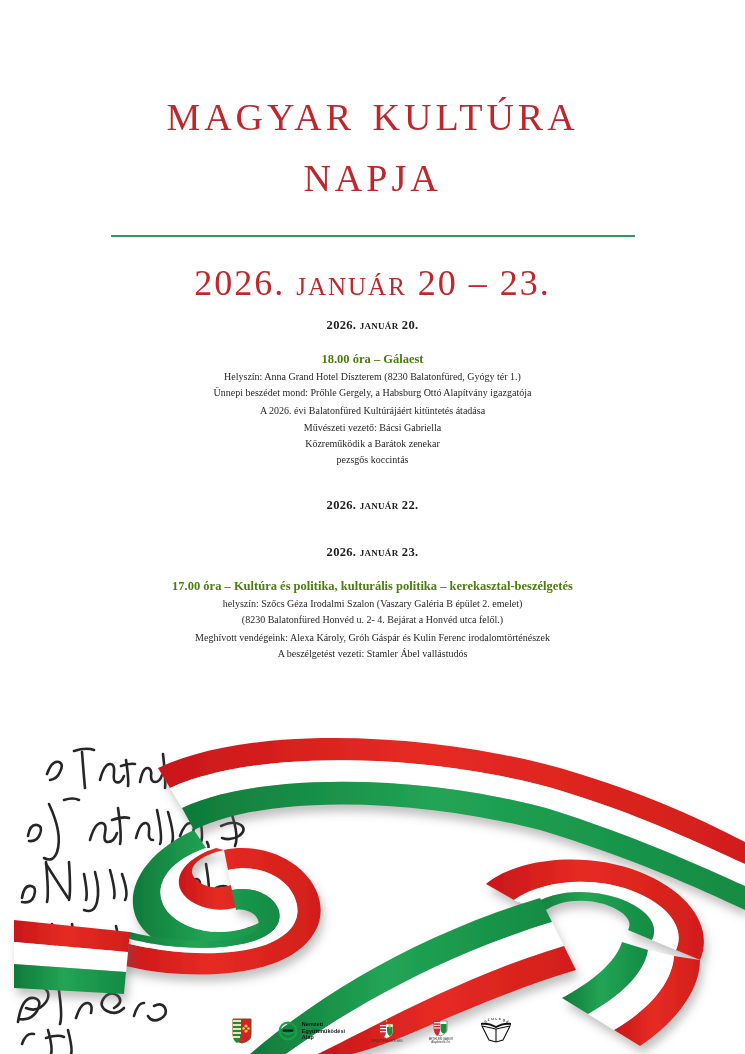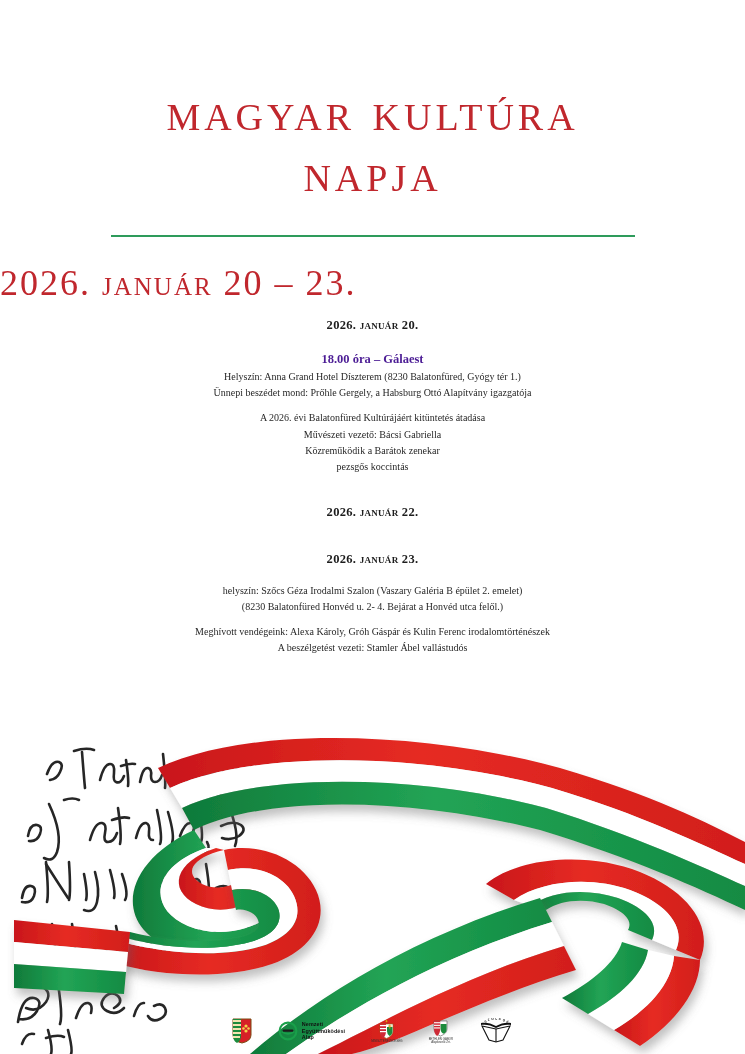--- a/index.html
+++ b/index.html
@@ -58,21 +58,21 @@
     height: 2px;
     background: #2E9B5B;
   }
 
   
   .date-block {
     position: absolute;
     top: 262px;
     left: 0;
     right: 0;
-    text-align: left;
+    text-align: center;
   }
   .date-line {
     color: #C0272D;
     font-size: 36px;
     letter-spacing: 2px;
     font-variant: small-caps;
     text-transform: lowercase;
     white-space: nowrap;
   }
 
@@ -93,32 +93,32 @@
     letter-spacing: 0.3px;
     font-variant: small-caps;
     text-transform: lowercase;
     color: #1d1d1d;
     line-height: 1.5;
     font-family: Liberation Serif, serif;
   }
   .event-title {
     font-size: 12.5px;
     font-weight: bold;
-    color: #4c1d95;
+    color: #4d7c0f;
     line-height: 1.62;
   }
   .event-line {
     font-size: 10px;
     color: #272727;
     line-height: 1.62;
     white-space: nowrap;
   }
   .event-group { margin-top: 14px; }
   .day.gap-big { margin-top: 28px; }
-  .event-group.tight { margin-top: 9px; }
+  .event-group.tight { margin-top: 2px; }
 
   
   .artwork {
     position: absolute;
     left: 0;
     top: 738px;
     width: 745px;
     height: 316px;
     overflow: hidden;
   }
@@ -199,20 +199,21 @@
           <div class="event-line">Közreműködik a Barátok zenekar</div>
           <div class="event-line">pezsgős koccintás</div>
         </div>
       </div>
       <div class="day gap-big">
         <div class="day-heading">2026. Január 22.</div>
       </div>
       <div class="day gap-big">
         <div class="day-heading">2026. Január 23.</div>
         <div class="event-group">
+          <div class="event-title">17.00 óra – Kultúra és politika, kulturális politika – kerekasztal-beszélgetés</div>
           <div class="event-line">helyszín: Szőcs Géza Irodalmi Szalon (Vaszary Galéria B épület 2. emelet)</div>
           <div class="event-line">(8230 Balatonfüred Honvéd u. 2- 4. Bejárat a Honvéd utca felől.)</div>
         </div>
         <div class="event-group tight">
           <div class="event-line">Meghívott vendégeink: Alexa Károly, Gróh Gáspár és Kulin Ferenc irodalomtörténészek</div>
           <div class="event-line">A beszélgetést vezeti: Stamler Ábel vallástudós</div>
         </div>
       </div>
     </div>
 

